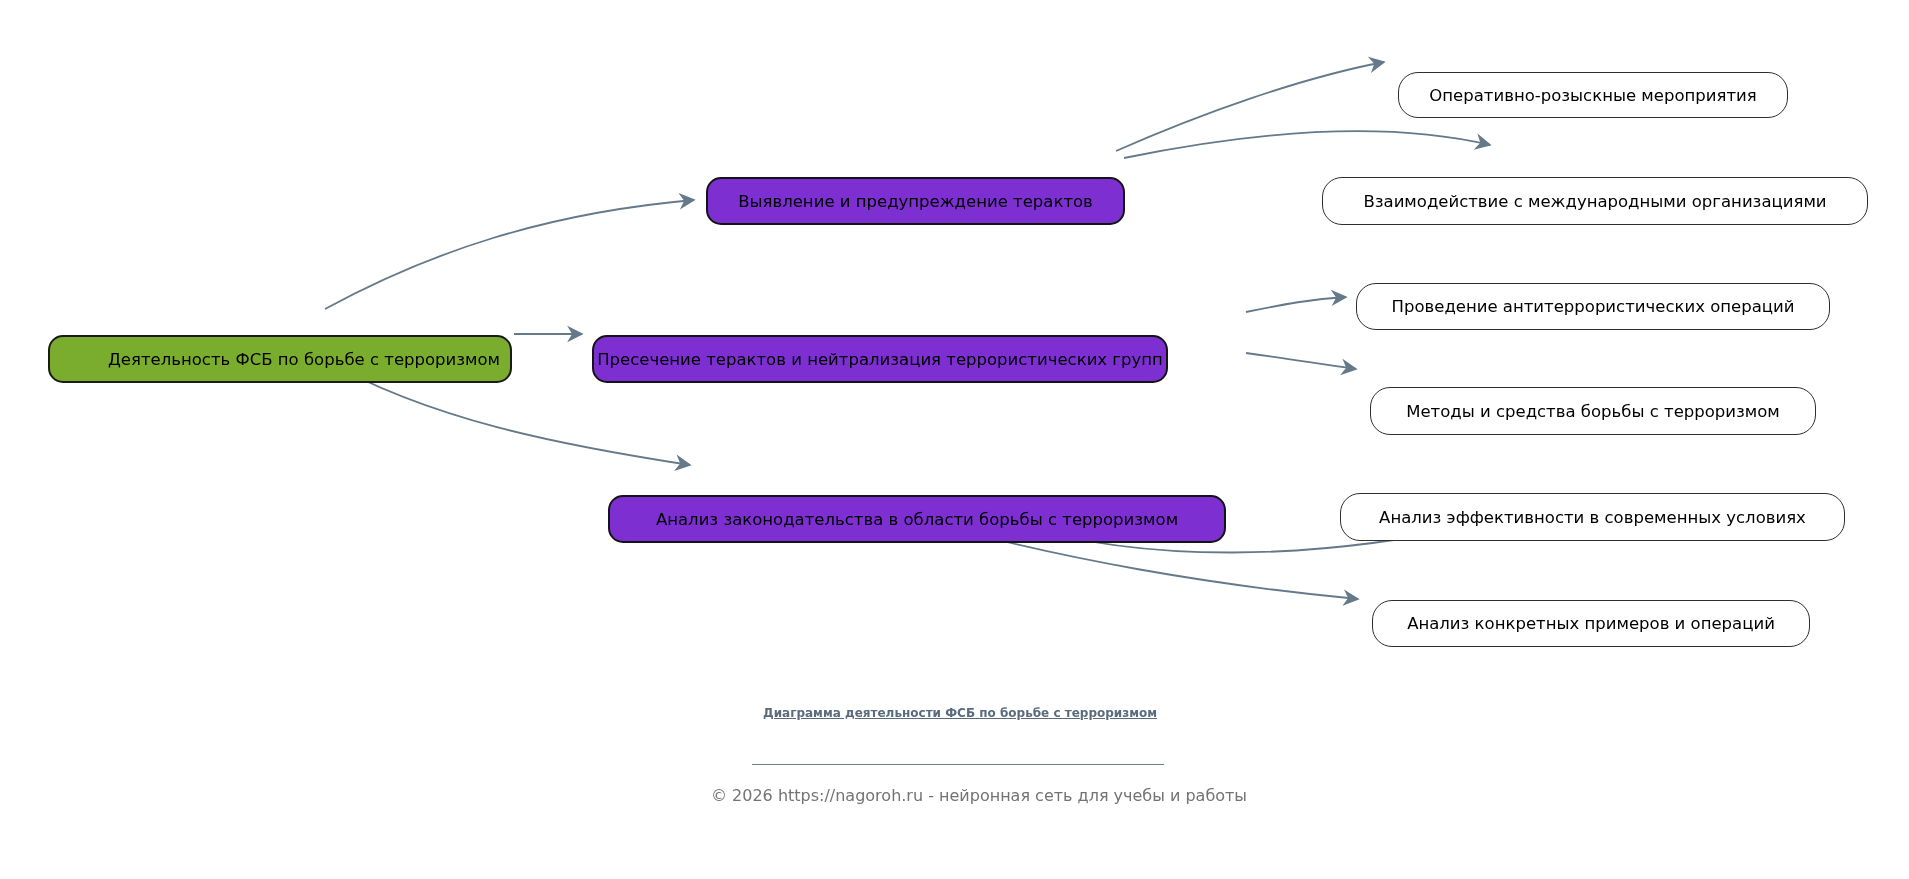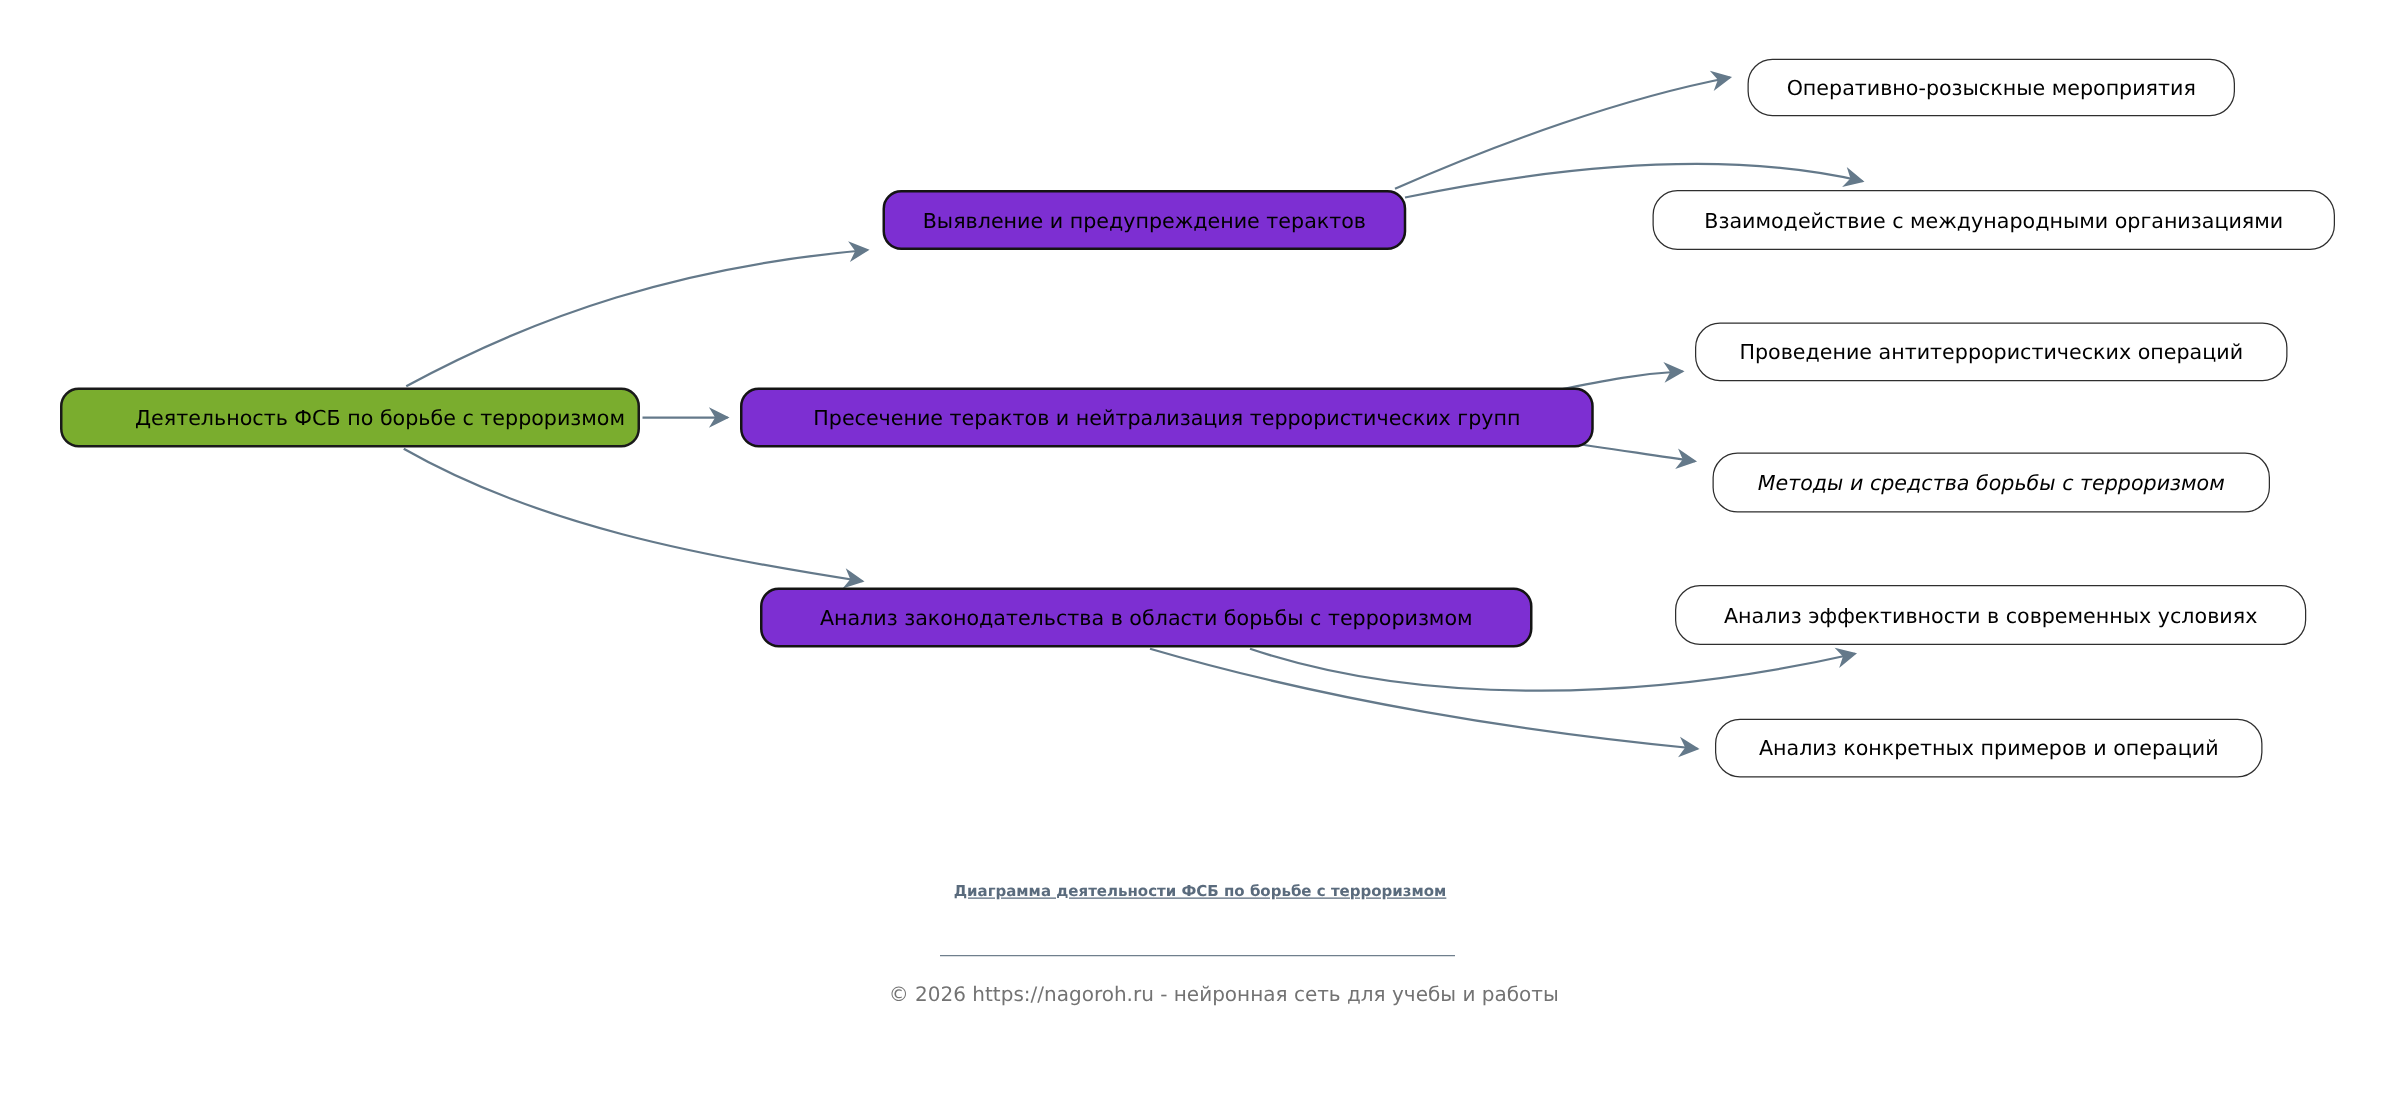--- a/index.html
+++ b/index.html
@@ -5,20 +5,21 @@
   html,body{margin:0;padding:0;background:#ffffff;}
   body{font-family:"DejaVu Sans","Liberation Sans",sans-serif;}
   .canvas{position:relative;width:1909px;height:879px;background:#ffffff;overflow:hidden;}
   .edges{position:absolute;left:0;top:0;width:1909px;height:879px;}
   .node{
     position:absolute;
     display:flex;align-items:center;justify-content:center;
     white-space:nowrap;
     font-size:16.5px;color:#000000;
     box-sizing:border-box;
+    margin-top:25px;
   }
   .node-root{
     background:#7aad2e;border:2px solid #1a1a1a;border-radius:15px;padding-left:48px;
   }
   .node-branch{
     background:#7d2fd2;border:2px solid #141414;border-radius:15px;
   }
   .node-leaf{
     background:#ffffff;border:1.5px solid #2e2e2e;border-radius:20px;
   }
@@ -62,41 +63,41 @@
   </svg>
 
   <div class="node node-root" style="left:48px;top:310px;width:464px;height:48px;">
     <span>Деятельность ФСБ по борьбе с терроризмом</span>
   </div>
 
   <div class="node node-branch" style="left:706px;top:152px;width:419px;height:48px;text-align:right;">
     <span>Выявление и предупреждение терактов</span>
   </div>
 
-  <div class="node node-branch" style="left:592px;top:310px;width:683px;height:48px;">
+  <div class="node node-branch" style="left:592px;top:310px;width:576px;height:48px;">
     <span>Пресечение терактов и нейтрализация террористических групп</span>
   </div>
 
   <div class="node node-branch" style="left:608px;top:470px;width:618px;height:48px;align-items:center;">
     <span>Анализ законодательства в области борьбы с терроризмом</span>
   </div>
 
   <div class="node node-leaf" style="left:1398px;top:47px;width:390px;height:46px;">
     <span>Оперативно-розыскные мероприятия</span>
   </div>
 
   <div class="node node-leaf" style="left:1322px;top:152px;width:546px;height:48px;">
     <span>Взаимодействие с международными организациями</span>
   </div>
 
   <div class="node node-leaf" style="left:1356px;top:258px;width:474px;height:47px;">
     <span>Проведение антитеррористических операций</span>
   </div>
 
-  <div class="node node-leaf" style="left:1370px;top:362px;width:446px;height:48px;font-style:italic;">
+  <div class="node node-leaf" style="left:1370px;top:362px;width:446px;height:48px;">
     <span>Методы и средства борьбы с терроризмом</span>
   </div>
 
   <div class="node node-leaf" style="left:1340px;top:468px;width:505px;height:48px;">
     <span>Анализ эффективности в современных условиях</span>
   </div>
 
   <div class="node node-leaf" style="left:1372px;top:575px;width:438px;height:47px;">
     <span>Анализ конкретных примеров и операций</span>
   </div>

